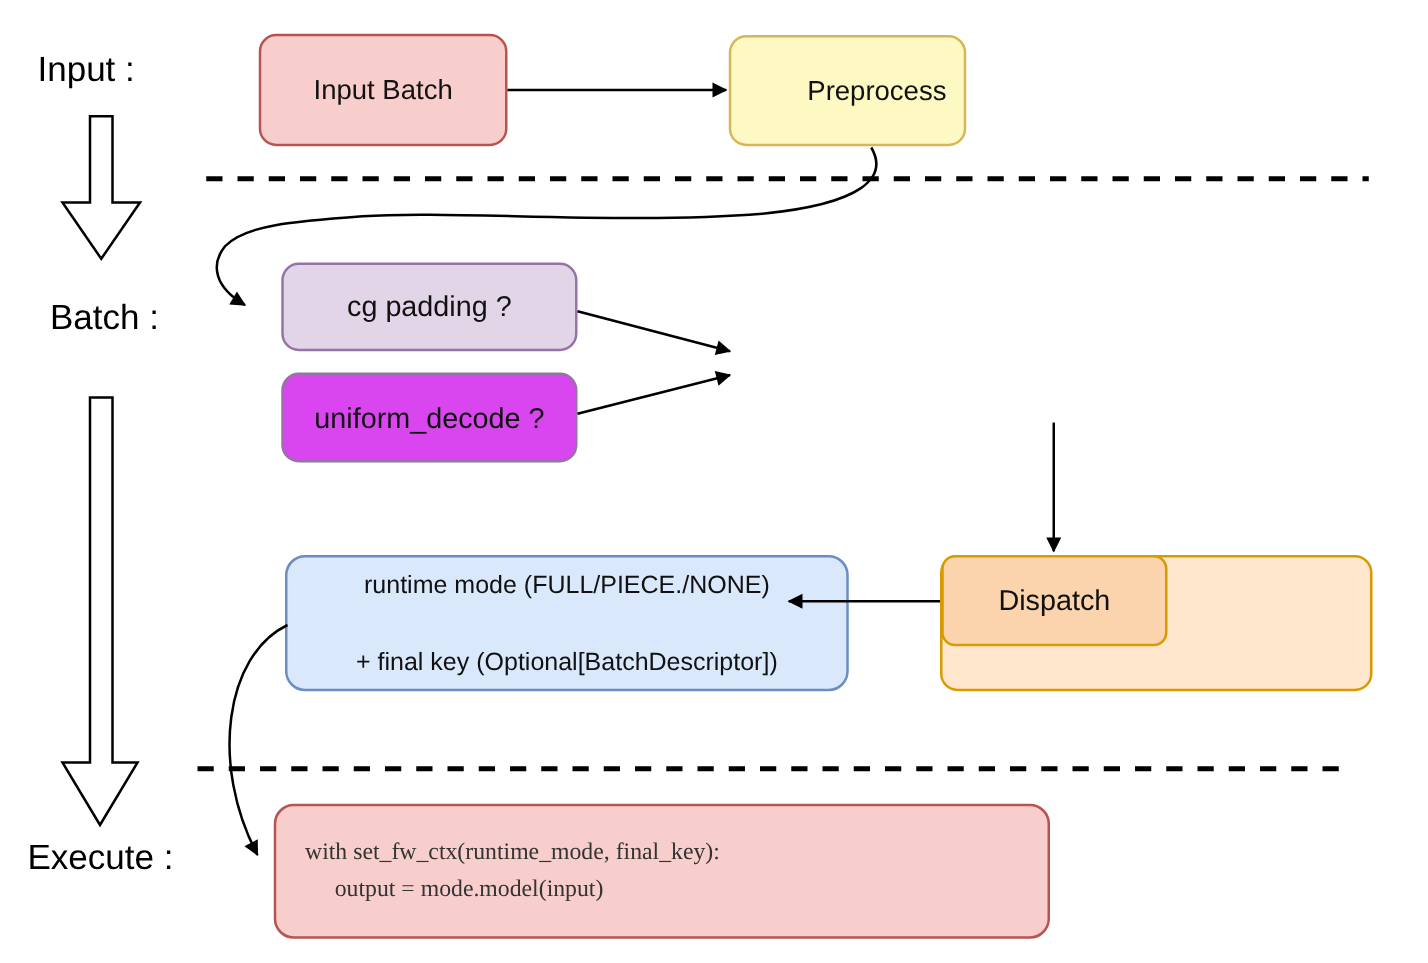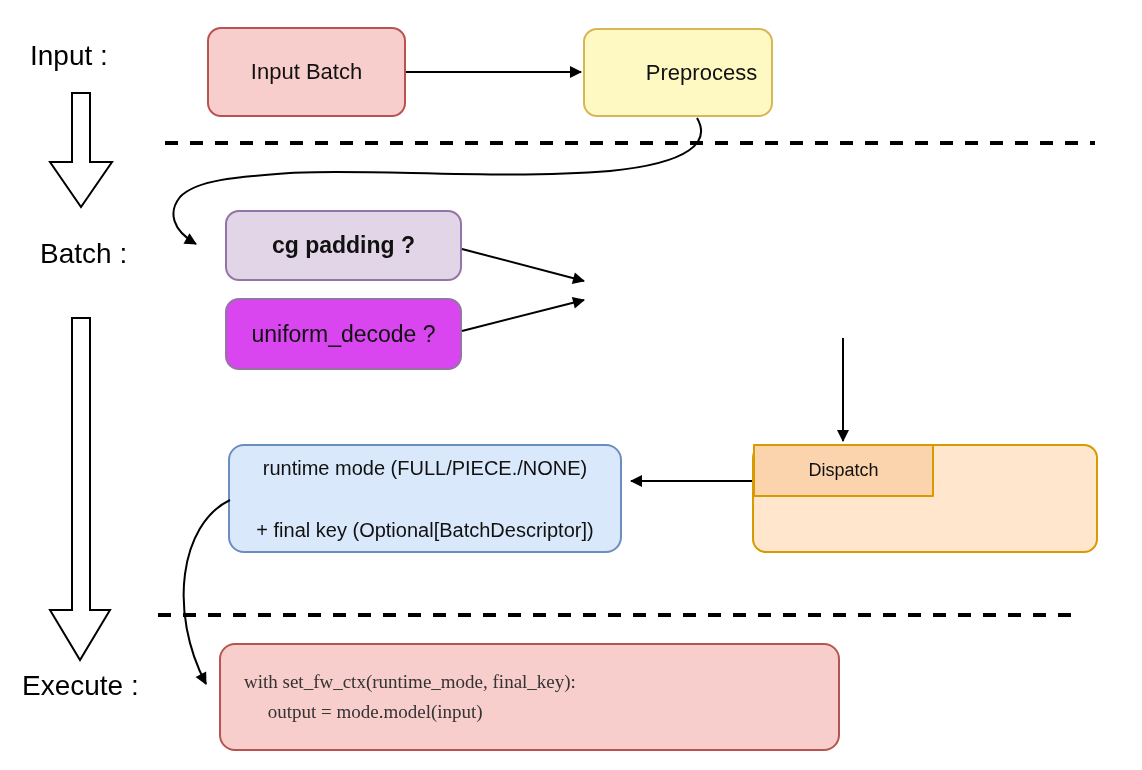--- a/index.html
+++ b/index.html
@@ -29,31 +29,31 @@
     font-size:28px;
     color:#000;
     white-space:nowrap;
   }
   #svg-overlay{
     position:absolute;left:0;top:0;
     pointer-events:none;
   }
   .box-input-batch   {left:207px;top:27px; width:199px;height:90px; font-size:22px;}
   .box-preprocess    {left:583px;top:28px; width:190px;height:89px; font-size:22px;}
-  .box-cg-padding    {left:225px;top:210px;width:237px;height:71px; font-size:23px;font-weight:bold;}
+  .box-cg-padding    {left:225px;top:210px;width:237px;height:71px; font-size:23px;}
   .box-uniform-decode{left:225px;top:298px;width:237px;height:72px; font-size:23px;}
   .box-init-key      {left:587px;top:228px;width:508px;height:110px;font-size:21px;border-radius:16px;}
   .box-cudagraph     {left:752px;top:444px;width:346px;height:109px;}
-  .box-dispatch      {left:753px;top:444px;width:181px;height:53px; font-size:18px;border-radius:1px;}
+  .box-dispatch      {left:753px;top:444px;width:181px;height:73px; font-size:23px;border-radius:11px;}
   .lbl-cudagraph{
     position:absolute;left:934px;top:444px;width:164px;height:109px;
     display:flex;align-items:center;justify-content:center;text-align:center;
     font-size:23px;line-height:31px;color:#111;
   }
-  .box-runtime-mode  {left:228px;top:444px;width:394px;height:109px;font-size:20px;border-radius:16px;gap:32px;}
+  .box-runtime-mode  {left:228px;top:444px;width:451px;height:109px;font-size:20px;border-radius:16px;gap:32px;}
   .box-execute-code  {left:219px;top:643px;width:621px;height:108px;border-radius:16px;
                       align-items:flex-start;padding-left:23px;text-align:right;
                       font-family:Liberation Serif, serif;font-size:19px;color:#333;}
   .lbl-input  {left:30px;top:40px;}
   .lbl-plan   {left:40px;top:238px;}
   .lbl-execute{left:22px;top:670px;}
 </style>
 </head>
 <body>
 

